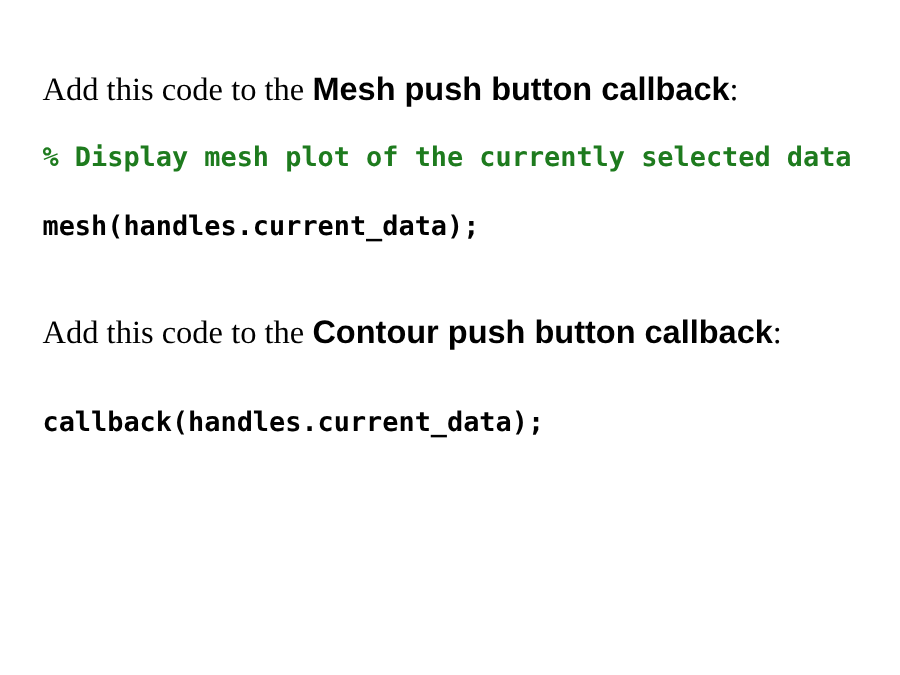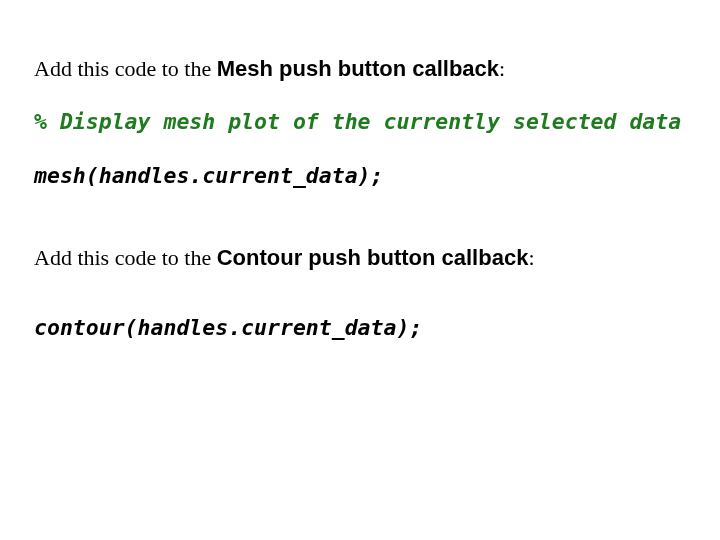--- a/index.html
+++ b/index.html
@@ -10,39 +10,38 @@
     background: #ffffff;
     font-family: "Times New Roman", Times, serif;
     color: #000000;
   }
   .page {
     box-sizing: border-box;
     padding: 54px 34px 0 34px;
     width: 720px;
   }
   .intro-line {
-    font-size: 22px;
+    font-size: 26px;
     line-height: 1.35;
     margin-bottom: 20px;
   }
   .intro-prefix {
     font-family: "Times New Roman", Times, serif;
   }
   .intro-bold {
     font-family: Arial, Helvetica, sans-serif;
     font-weight: 700;
   }
   .code-line {
     font-family: "SimHei", "MS Gothic", "Arial Black", monospace;
     font-weight: 700;
     font-size: 21.5px;
     line-height: 1.7;
     white-space: pre;
     letter-spacing: 0px;
-    font-style: italic;
   }
   .comment {
     color: #1e7b1e;
   }
   .stmt {
     color: #000000;
     margin-top: 12px;
   }
   .block-gap {
     height: 48px;
@@ -64,15 +63,15 @@
   <div class="small-gap"></div>
   <div class="code-line stmt">mesh(handles.current_data);</div>
 
   <div class="block-gap"></div>
 
   <div class="intro-line">
     <span class="intro-prefix">Add this code to the </span><span class="intro-bold">Contour push button callback</span><span class="intro-prefix">:</span>
   </div>
 
   <div class="small-gap"></div>
-  <div class="code-line stmt">contour(handles.current_data);</div>
+  <div class="code-line stmt">callback(handles.current_data);</div>
 
 </div>
 
 </body></html>

